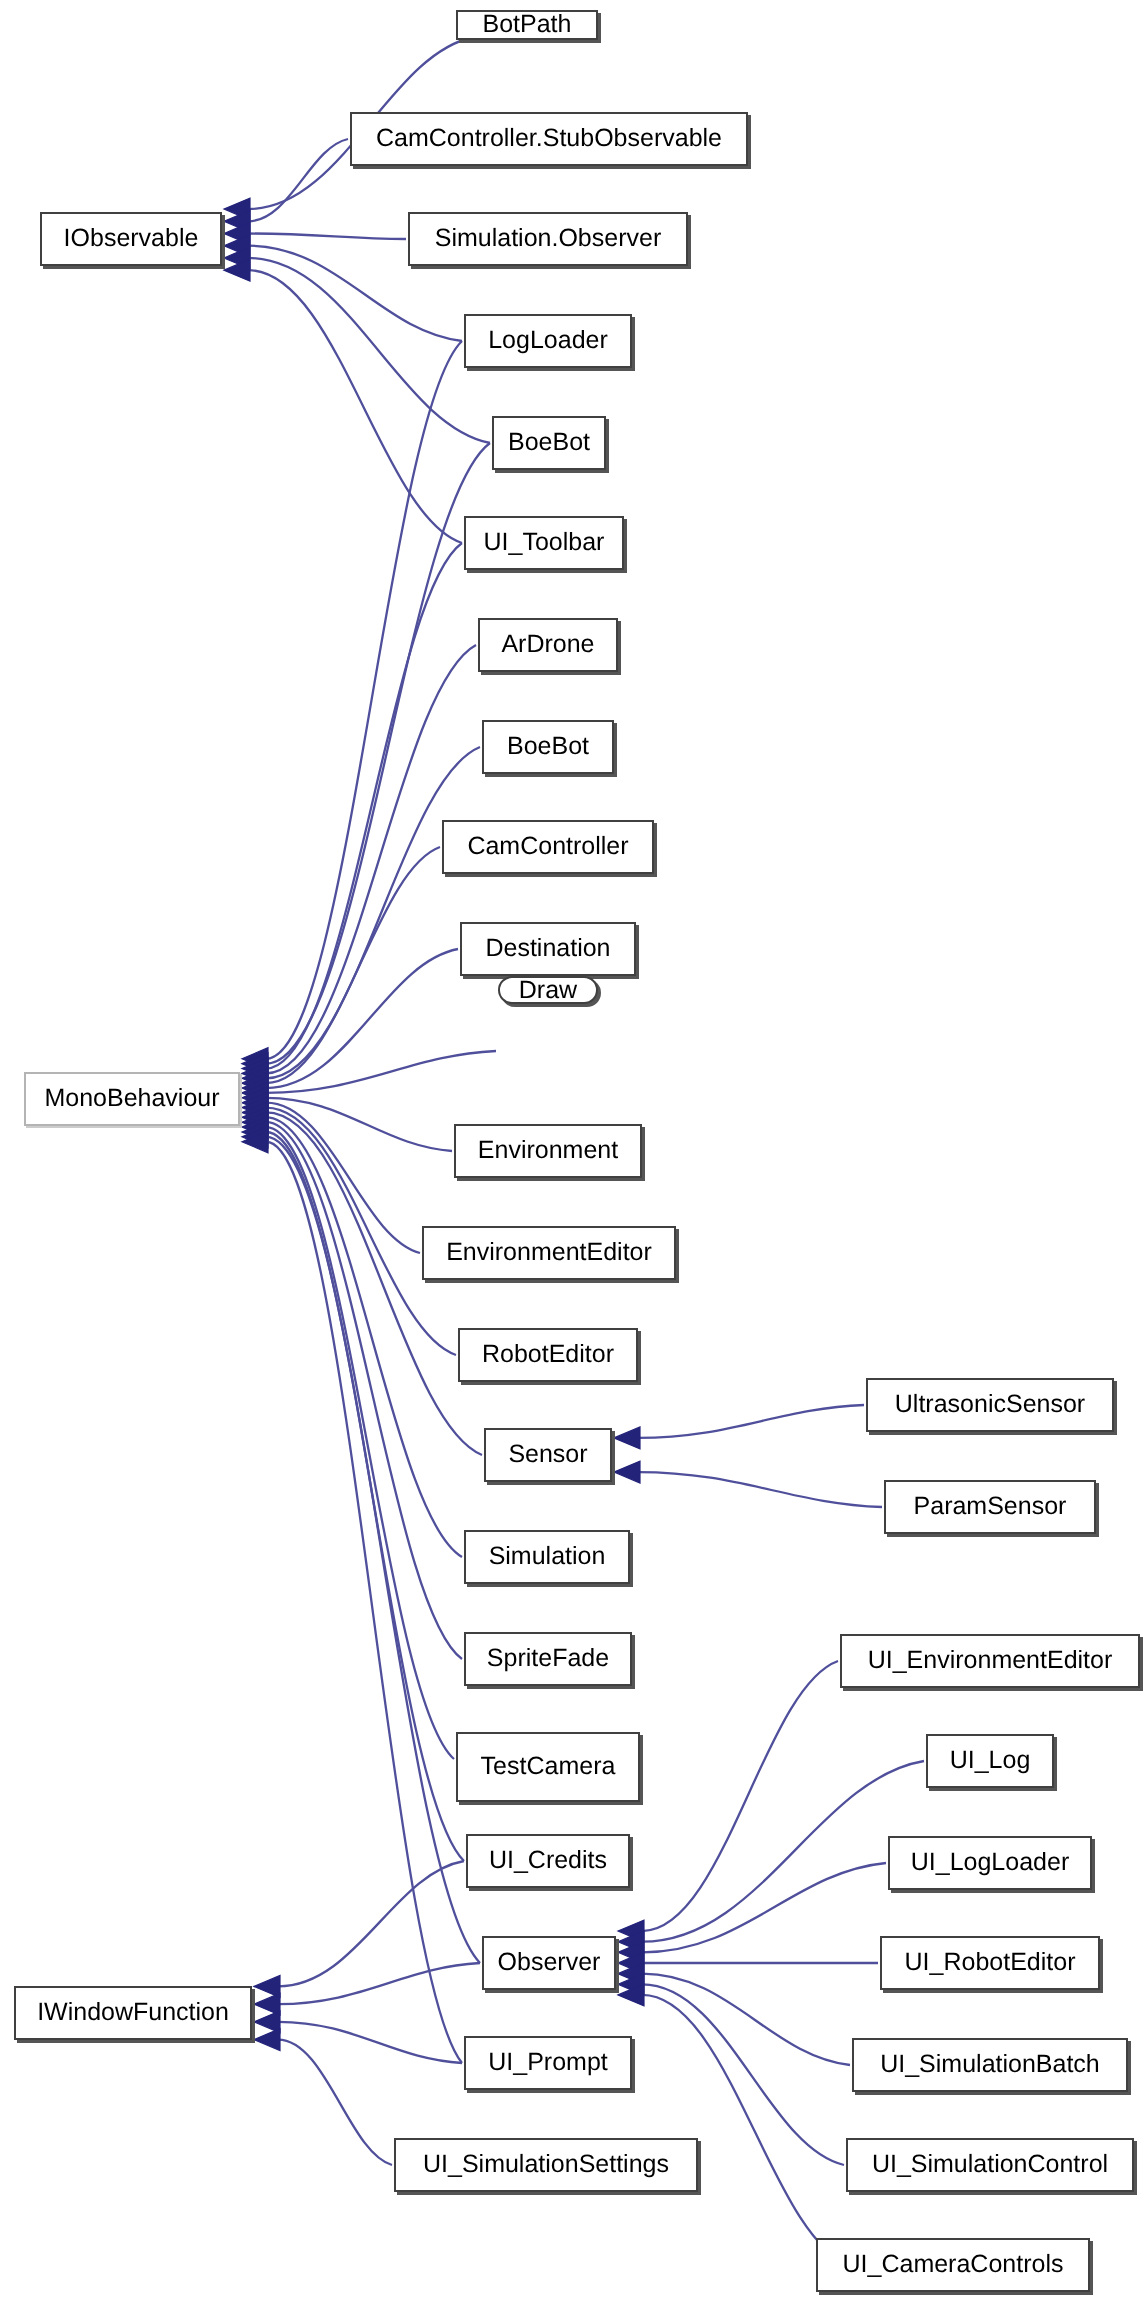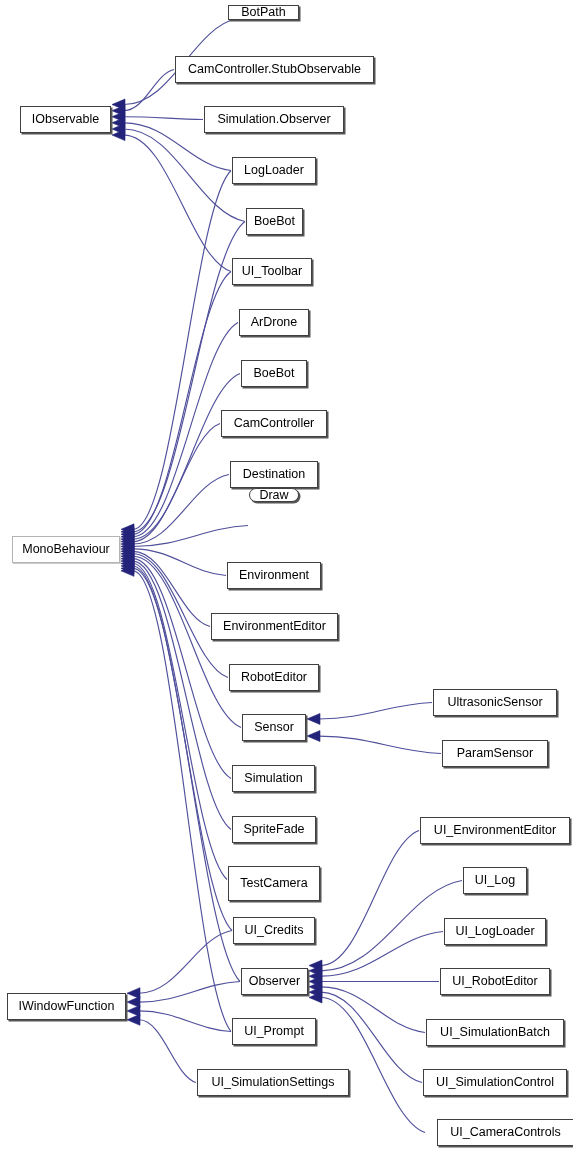--- a/index.html
+++ b/index.html
@@ -204,17 +204,17 @@
       </div>
       <div class="node dark" style="left: 440px; top: 968px; width: 110px; height: 27px;">
         <span>UI_RobotEditor</span>
       </div>
       <div class="node dark" style="left: 426px; top: 1019px; width: 138px; height: 27px;">
         <span>UI_SimulationBatch</span>
       </div>
       <div class="node dark" style="left: 423px; top: 1069px; width: 144px; height: 27px;">
         <span>UI_SimulationControl</span>
       </div>
-      <div class="node dark" style="left: 437px; top: 1119px; width: 137px; height: 27px;">
+      <div class="node dark" style="left: 408px; top: 1119px; width: 137px; height: 27px;">
         <span>UI_CameraControls</span>
       </div>
     </div>
 </div>
 
 </body></html>

